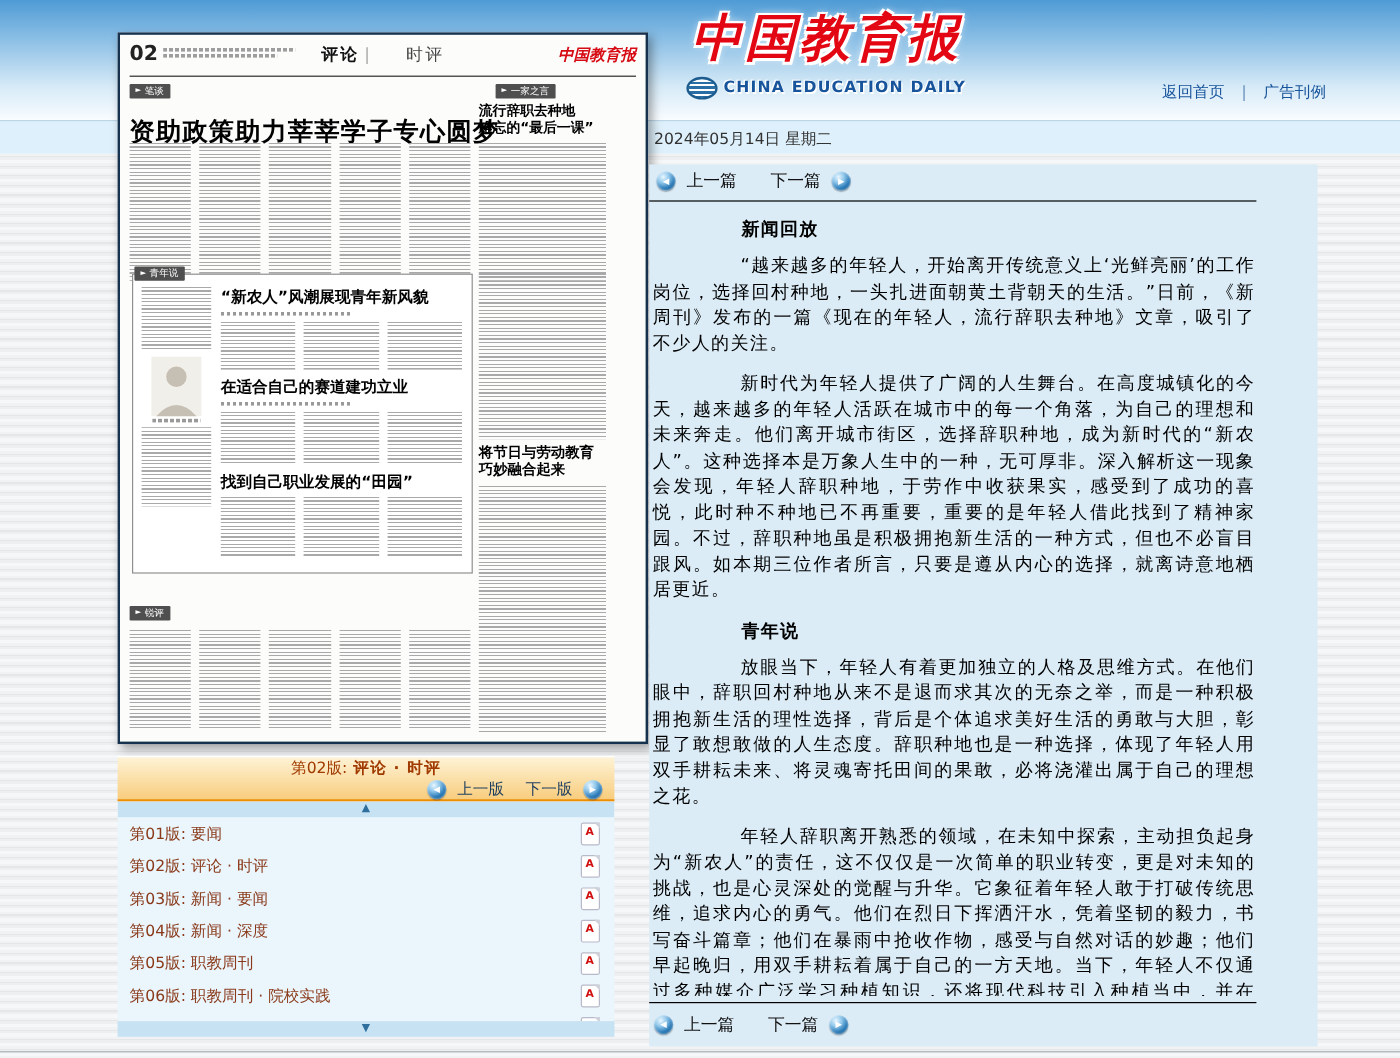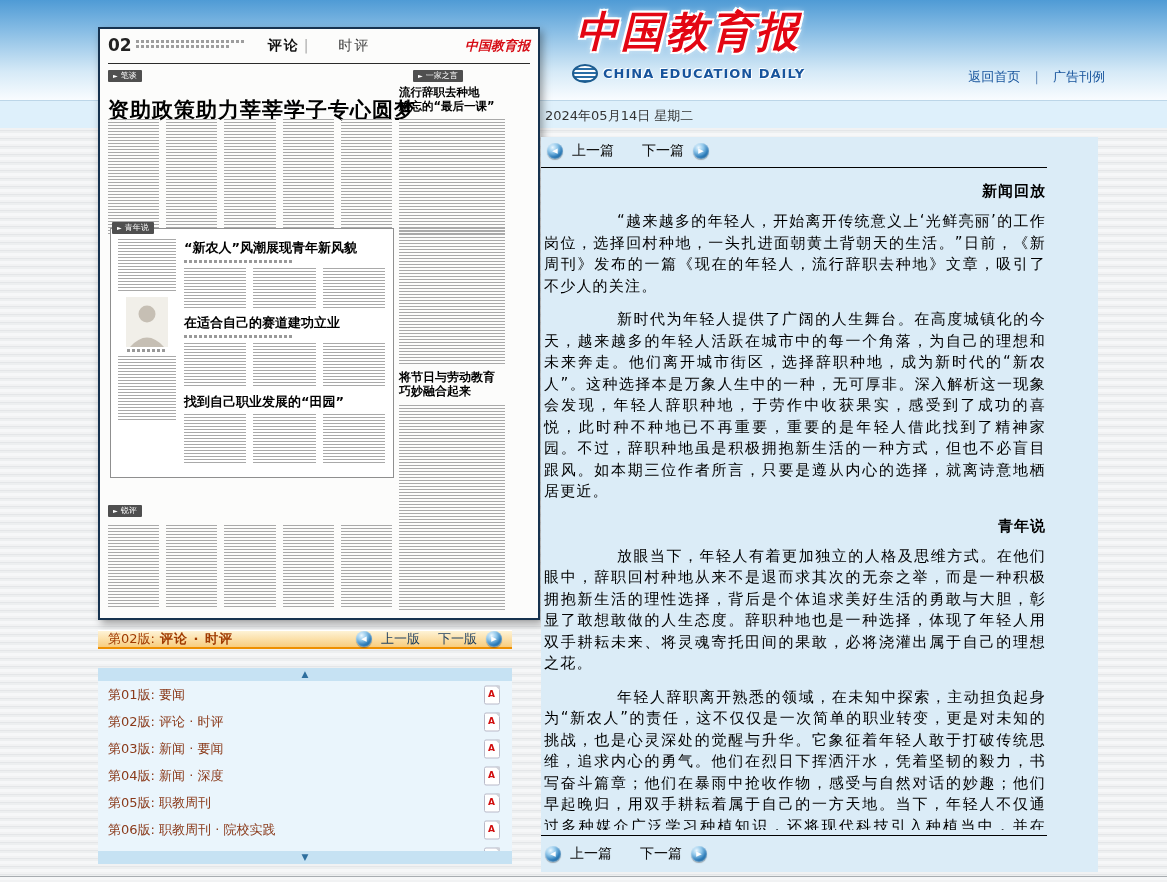--- a/index.html
+++ b/index.html
@@ -51,24 +51,24 @@
   .np-h3{position:absolute;font-size:11.5px;line-height:14px;font-weight:bold;color:#000;cursor:pointer;}
   .cols{display:flex;gap:7px;}
   .cols i,.colblk{display:block;flex:1;background:repeating-linear-gradient(to bottom,#a9a9a9 0 1px,transparent 1px 3px);}
   .abs{position:absolute;}
   .np-box{position:absolute;left:10px;top:199px;width:284px;height:250px;border:1px solid #8f8f8f;background:#fff;}
   .np-box-left{position:absolute;left:7px;top:10px;width:58px;}
   .np-box-main{position:absolute;left:73px;top:8px;right:8px;}
   .fl-by{height:3px;width:110px;margin:2px 0 5px;background:repeating-linear-gradient(to right,#999 0 3px,transparent 3px 5px);}
   .portrait{display:block;margin:6px auto 2px;}
   
-  .vbar{position:absolute;left:98px;top:630px;width:414px;height:19px;display:flex;align-items:center;
+  .vbar{position:absolute;left:98px;top:630px;width:414px;height:38px;display:flex;align-items:center;
     padding:0 10px;box-sizing:border-box;
     background:linear-gradient(to bottom,#fef3d6,var(--version-bar,#f8cd7e));
-    border-top:1px solid #fff;border-bottom:2px solid #ee8f00;}
+    border-top:1px solid #fff;border-bottom:2px solid #ee8f00;flex-direction:column;}
   .vbar-left{font-size:13px;color:var(--version-text,#a03a00);display:flex;gap:5px;align-items:center;}
   .vbar-left b{letter-spacing:1px;}
   .vbar-right{margin-left:auto;display:flex;align-items:center;gap:9px;font-size:13px;color:#1b3c5e;}
   .vbar-right a{cursor:pointer;}
   .globe{width:16px;height:16px;border-radius:50%;display:inline-flex;align-items:center;justify-content:center;
     background:radial-gradient(circle at 35% 28%,#eaf7ff 0%,#8ec6ea 32%,#2a7ab8 62%,#0c456f 100%);
     box-shadow:inset 0 0 2px rgba(255,255,255,.8),0 1px 1px rgba(0,0,0,.3);cursor:pointer;}
   .globe i{font-style:normal;color:#fff;font-size:7px;line-height:1;}
   
   .plist{position:absolute;left:98px;top:668px;width:414px;height:183px;overflow:hidden;
@@ -88,21 +88,21 @@
   .panel{position:absolute;left:541px;top:137px;width:557px;height:735px;background:var(--panel-bg,#dbecf7);}
   .anav{position:absolute;left:6px;display:flex;align-items:center;gap:9px;font-size:14px;color:#111;}
   .anav.topnav{top:5px;}
   .anav.botnav{bottom:9px;left:4px;}
   .anav a{cursor:pointer;}
   .anav .gap{width:10px;}
   .ahr{position:absolute;left:0;width:506px;border-top:1px solid #000;}
   .ahr.t{top:30px;}
   .ahr.b{bottom:36px;}
   .abody{position:absolute;top:40px;left:0;right:0;bottom:42px;overflow:hidden;padding:0 52px 0 3px;}
-  .abody h3{font-size:15px;font-weight:bold;color:#000;margin:14px 0 10px 74px;letter-spacing:1px;text-align:right;}
+  .abody h3{font-size:15px;font-weight:bold;color:#000;margin:14px 0 10px 74px;letter-spacing:1px;}
   .abody h3:first-child{margin-top:5px;}
   .abody p{font-size:15px;line-height:21.5px;color:#000;margin:0 0 12px;text-indent:73px;
     text-align:justify;letter-spacing:1.2px;}
 </style>
 </head>
 <body>
 
 <div class="stage">
 
   <div class="banner">

